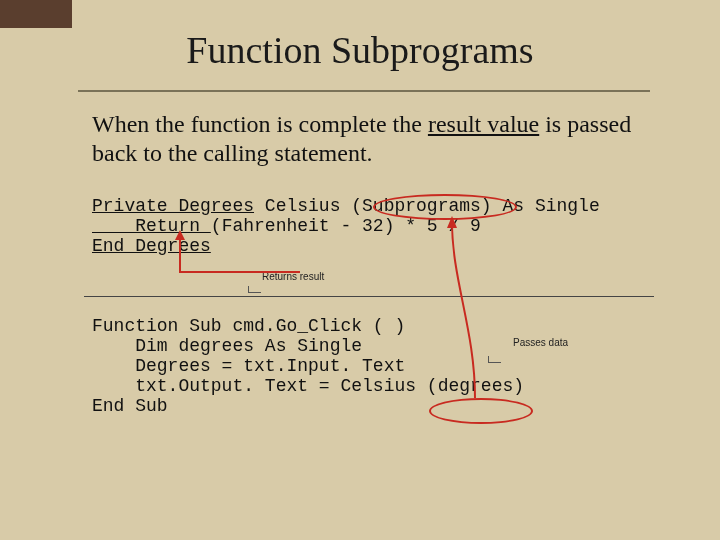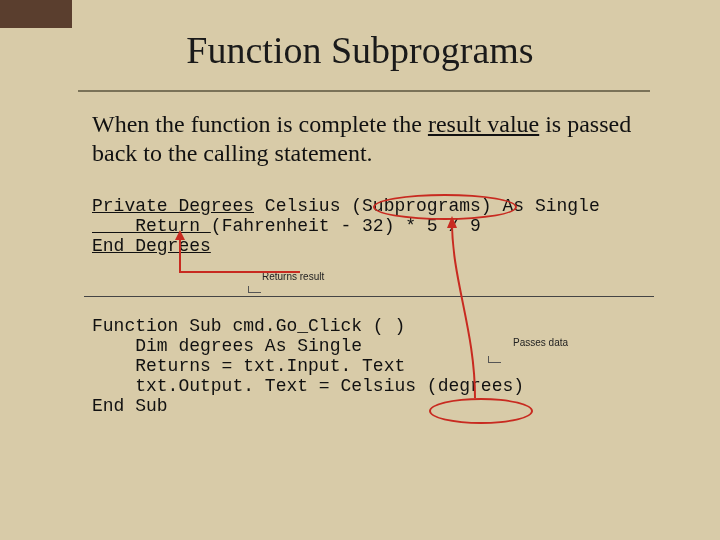--- a/index.html
+++ b/index.html
@@ -117,21 +117,21 @@
 </div>
 
 <div class="code1"><span class="kw">Private Degrees</span><span> Celsius (Subprograms) As Single</span>
 <span class="kw">    Return </span><span>(Fahrenheit - 32) * 5 / 9</span>
 <span class="kw">End Degrees</span></div>
 
 <div class="hr2"></div>
 
 <div class="code2"><span>Function Sub cmd.Go_Click ( )</span>
 <span>    Dim degrees As Single</span>
-<span>    Returns = txt.Input. Text</span>
+<span>    Degrees = txt.Input. Text</span>
 <span>    txt.Output. Text = Celsius (degrees)</span>
 <span>End Sub</span></div>
 
 <div class="passoval ovalFahr"></div>
 <div class="passoval ovalDeg"></div>
 
 <div class="label lblReturns">Returns result</div>
 <div class="callout c1"></div>
 <div class="label lblPasses">Passes data</div>
 <div class="callout c2"></div>

